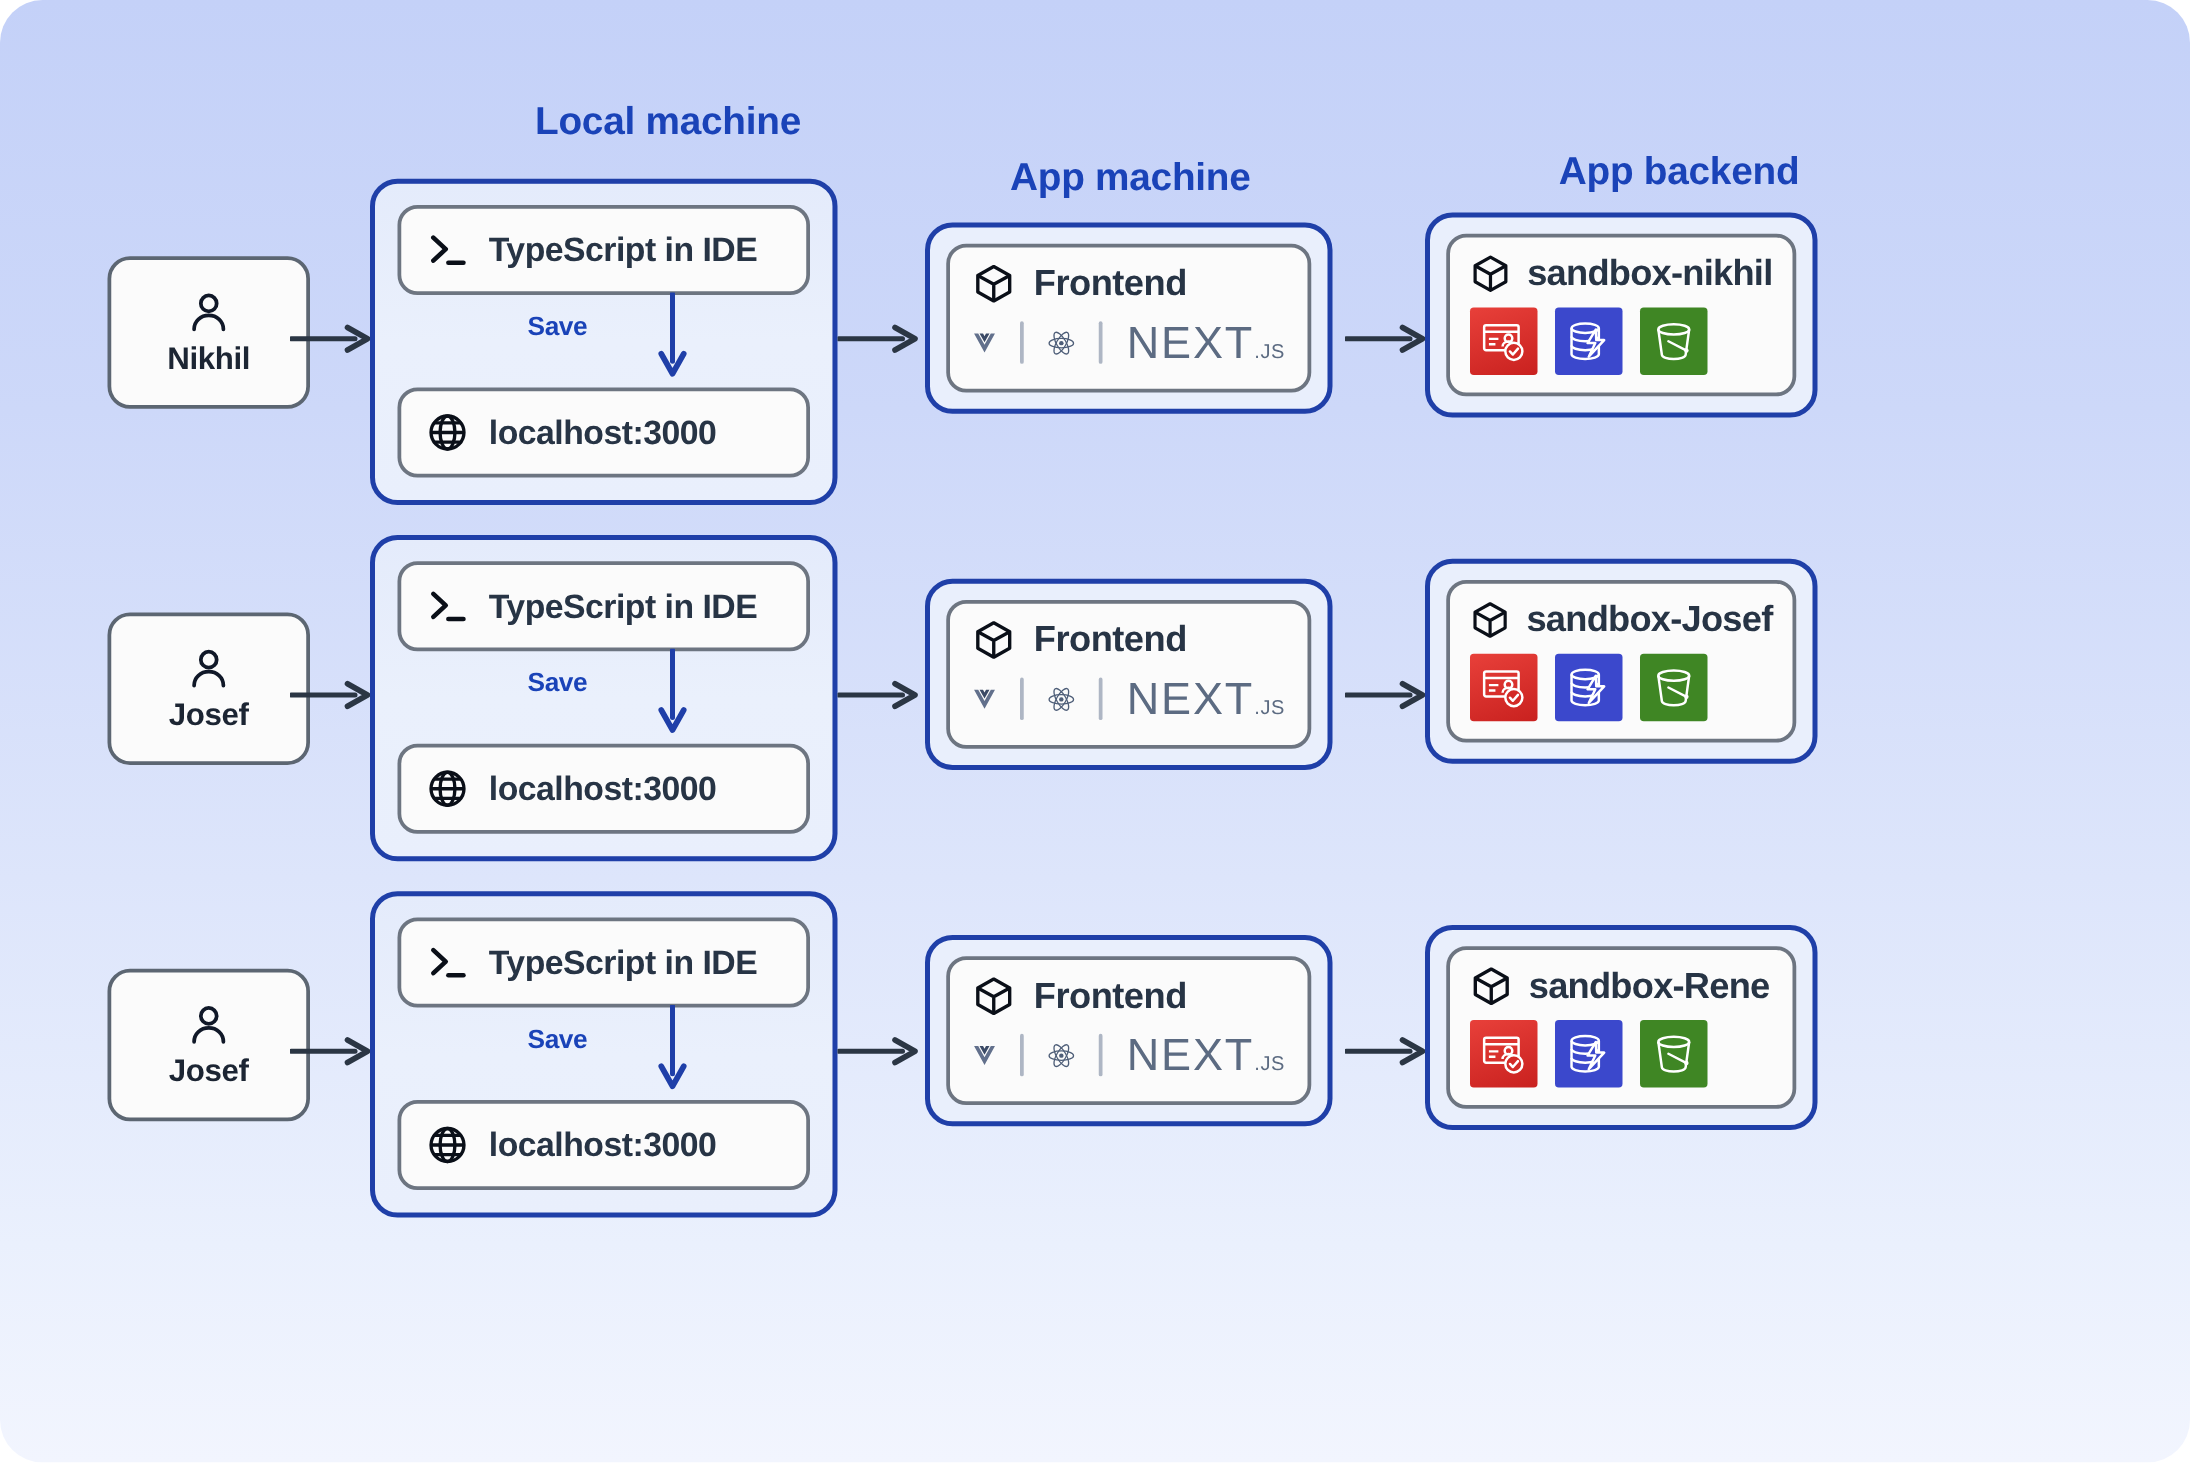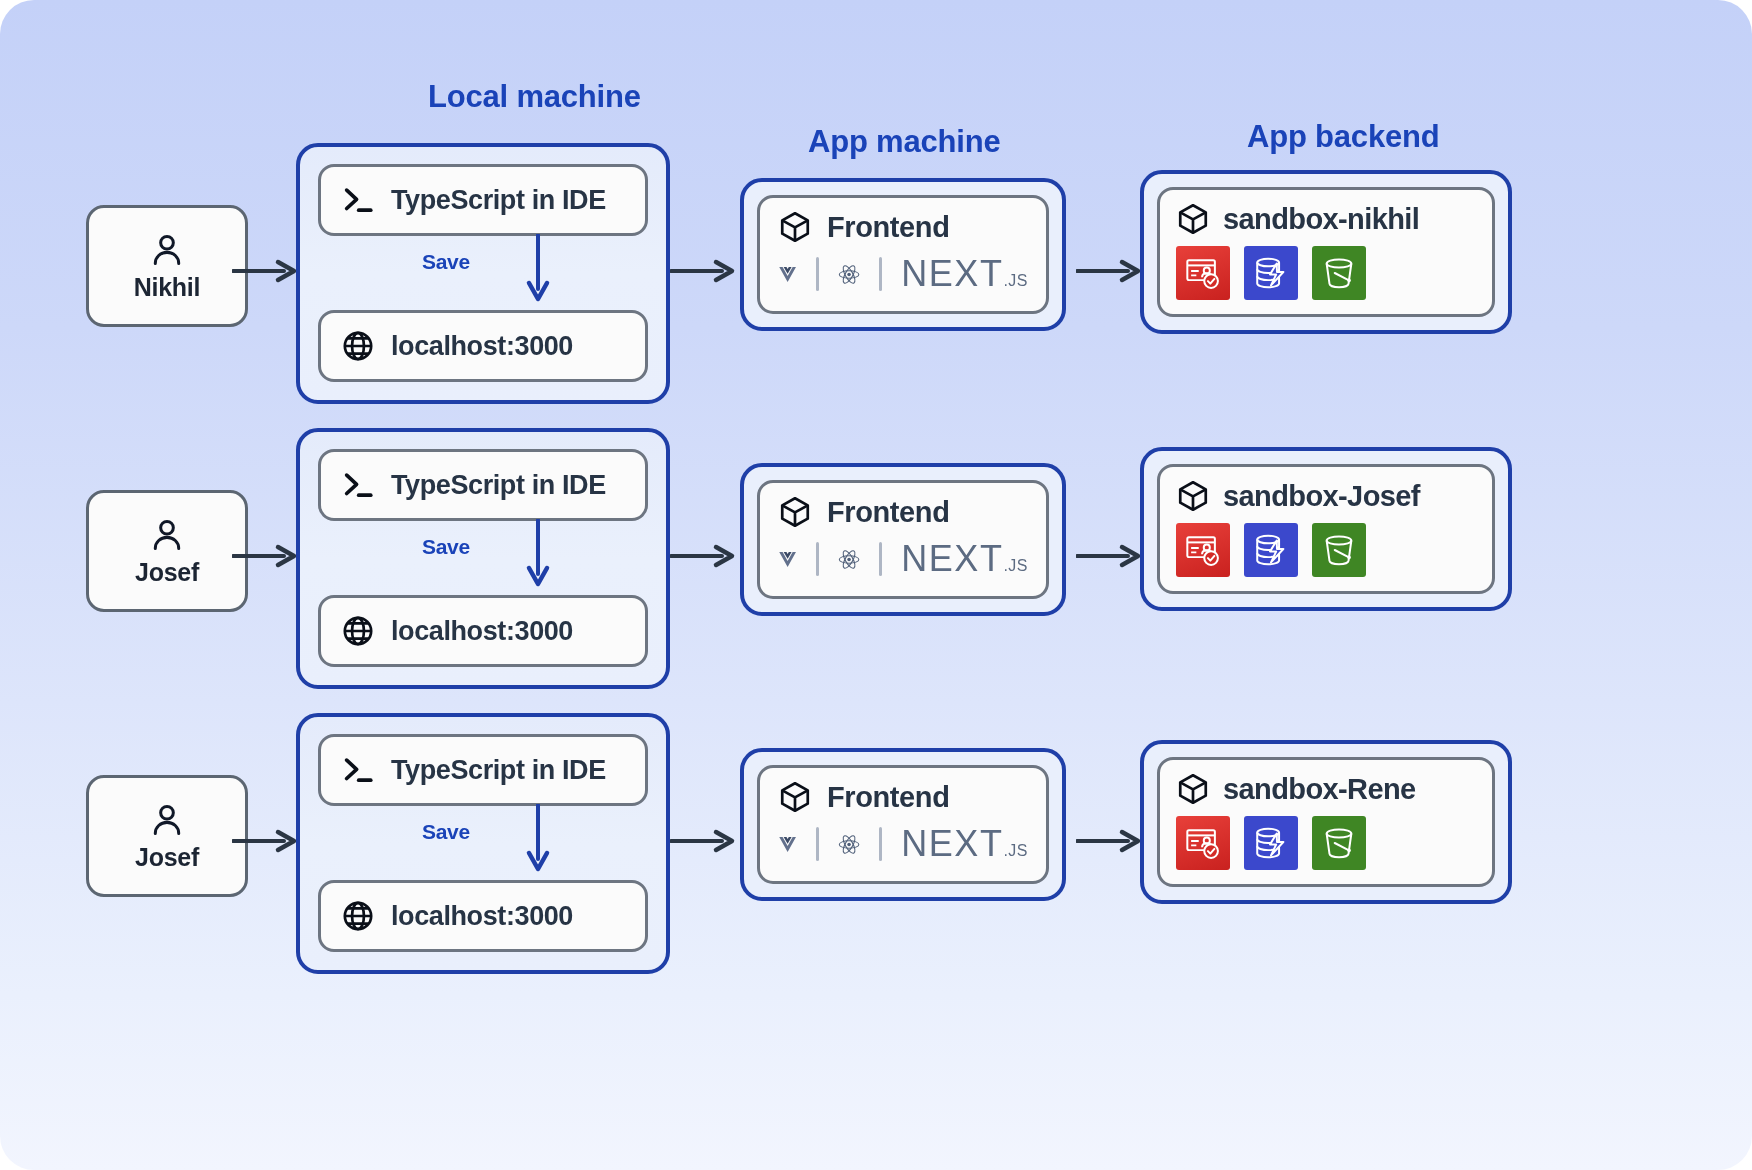--- a/index.html
+++ b/index.html
@@ -166,21 +166,21 @@
     background: #aeb6c4;
     border-radius: 2px;
     margin: 0 19px;
     flex: none;
   }
 
   
   .backbox {
     position: absolute;
     left: 1140px;
-    width: 372px;
+    width: 314px;
     background: #e9effc;
     border: 4px solid #1f3fa8;
     border-radius: 22px;
     padding: 13px;
   }
   .backinner {
     background: #fbfbfb;
     border: 3px solid #6d7581;
     border-radius: 16px;
     padding: 12px 16px 14px 16px;

